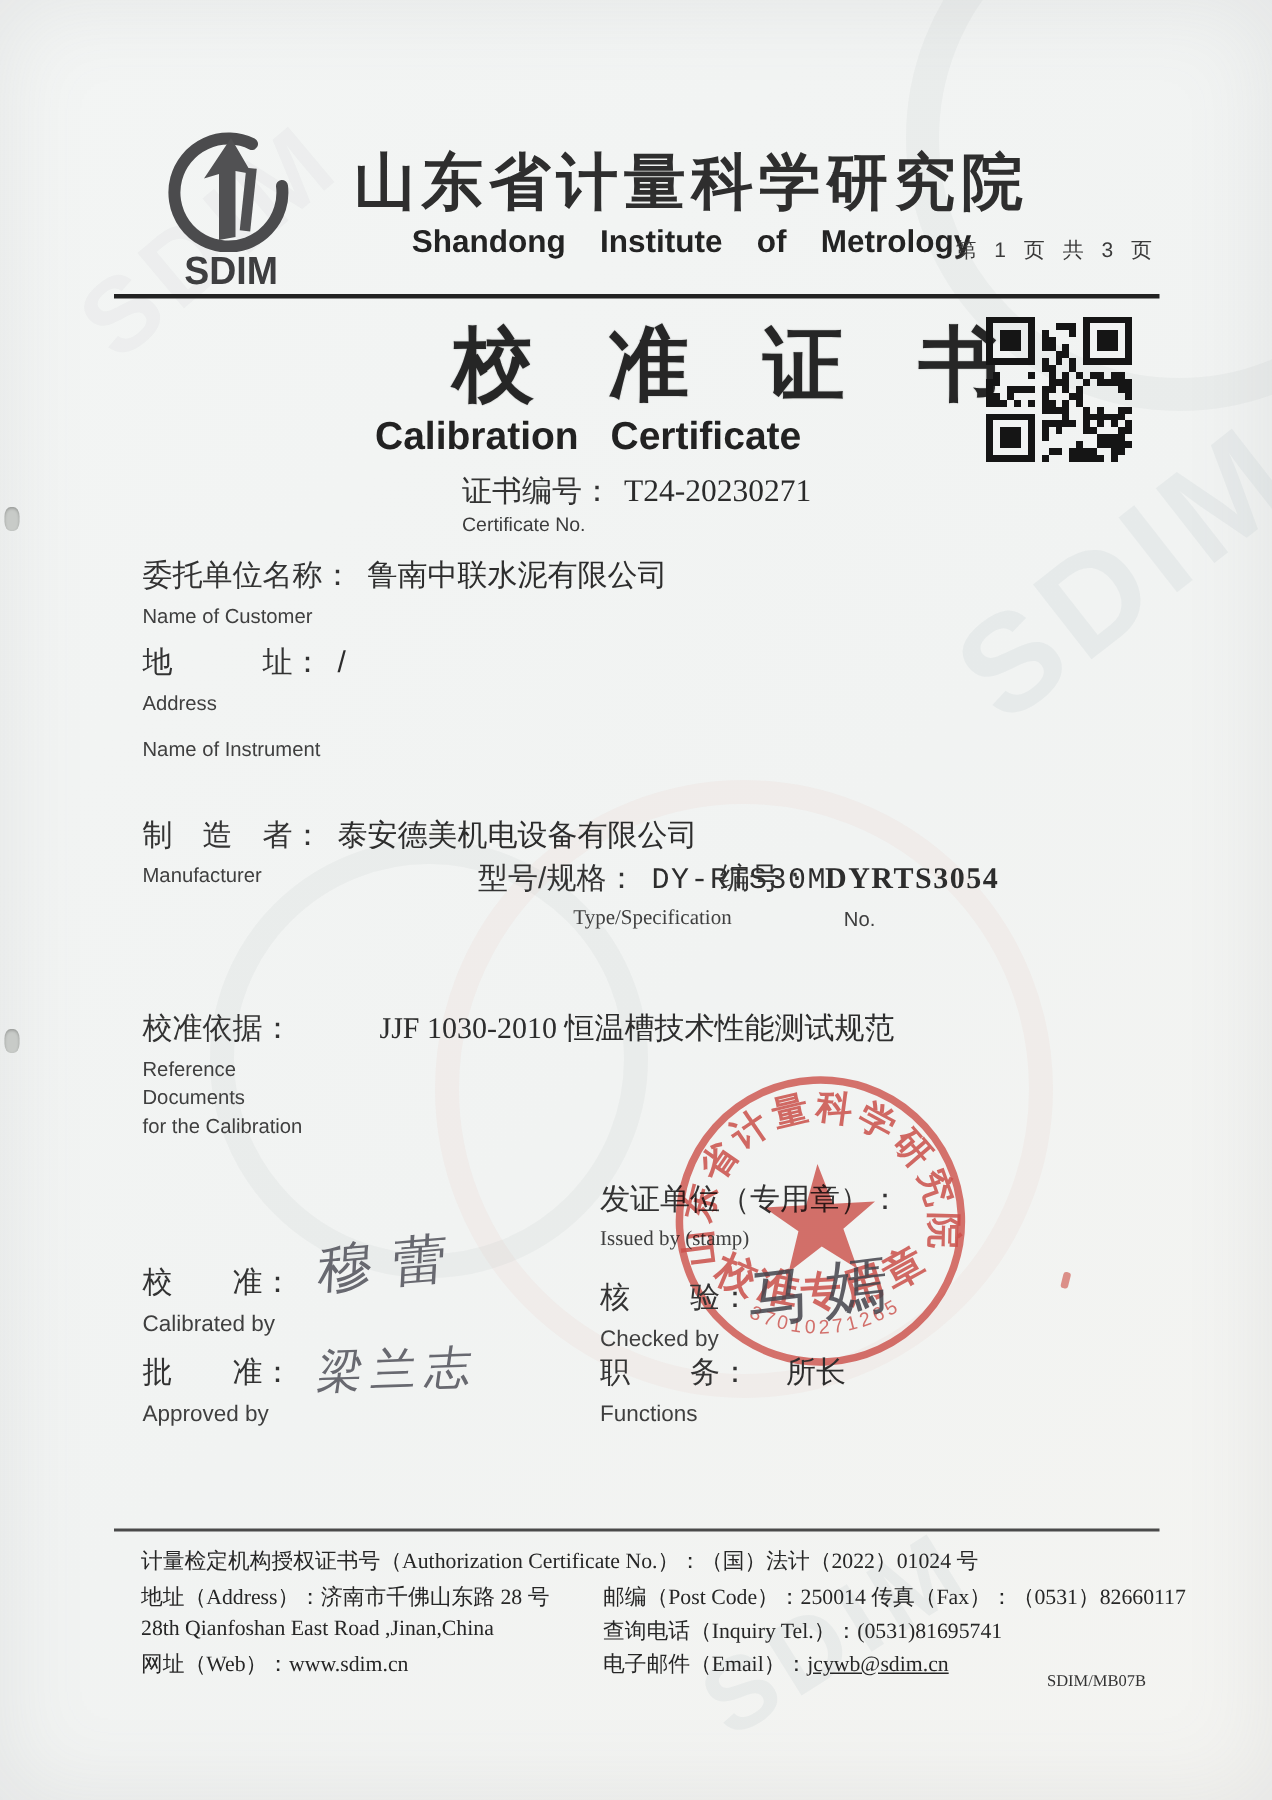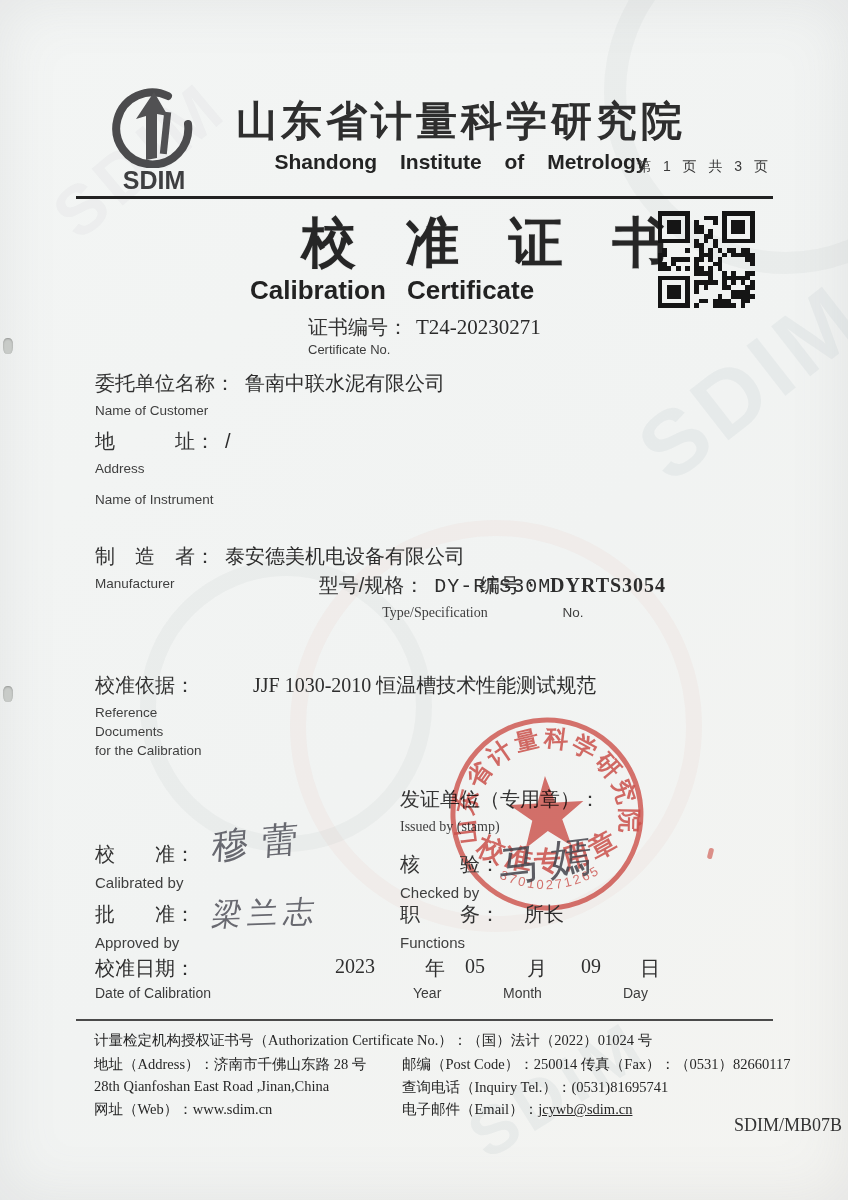--- a/index.html
+++ b/index.html
@@ -59,21 +59,21 @@
   .date-wrap{position:absolute; left:95px; top:955px; width:680px; height:60px;}
   .d{position:absolute; font-size:20px; color:#2f2f2f;}
   .d-num{font-family:"Liberation Serif",serif;}
   .d-en{position:absolute; top:30px; font-size:14px; color:#3c3c3c;}
   .rule-bot{position:absolute; left:76px; top:1019px; width:697px; height:2px; background:#4a4a4a;}
   
   .foot{position:absolute; left:94px; width:690px; font-family:"Liberation Serif",serif;
     font-size:14.5px; color:#262626; white-space:nowrap;}
   .foot .mid{position:absolute; left:308px;}
   .u{text-decoration:underline;}
-  .doc-code{position:absolute; left:698px; top:1115px; font-family:"Liberation Serif",serif; font-size:18px; color:#333;margin-left:36px;}
+  .doc-code{position:absolute; left:698px; top:1115px; font-family:"Liberation Serif",serif; font-size:11px; color:#333;}
 </style>
 </head>
 <body>
 
 <div class="page">
 
   <div class="wm wm-arc" style="width:320px;height:320px;right:-120px;top:-90px;"></div>
   <div class="wm wm-arc" style="width:260px;height:260px;left:140px;top:560px;border-width:16px;"></div>
   <div class="wm wm-text" style="right:-30px;top:330px;font-size:92px;transform:rotate(-38deg);">SDIM</div>
   <div class="wm wm-text" style="left:460px;top:1050px;font-size:68px;transform:rotate(-32deg);">SDIM</div>
@@ -399,33 +399,20 @@
   </div>
   <div class="row" style="left:400px;top:901px;width:300px;">
     <div class="line"><span>职　　务：</span><span class="val" style="margin-left:24px;">所长</span></div>
     <div class="sub" style="font-size:15px;">Functions</div>
   </div>
 
   <div class="sig sig-cal">穆蕾</div>
   <div class="sig sig-app">梁兰志</div>
   <div class="sig sig-chk">马嫣</div>
 
-  <div class="date-wrap">
-    <span class="d" style="left:0;">校准日期：</span>
-    <span class="d-en" style="left:0;">Date of Calibration</span>
-    <span class="d d-num" style="left:240px;">2023</span>
-    <span class="d" style="left:330px;">年</span>
-    <span class="d-en" style="left:318px;">Year</span>
-    <span class="d d-num" style="left:370px;">05</span>
-    <span class="d" style="left:432px;">月</span>
-    <span class="d-en" style="left:408px;">Month</span>
-    <span class="d d-num" style="left:486px;">09</span>
-    <span class="d" style="left:545px;">日</span>
-    <span class="d-en" style="left:528px;">Day</span>
-  </div>
 
   <div class="rule-bot"></div>
 
   <div class="foot" style="top:1031px;">计量检定机构授权证书号（Authorization Certificate No.）：（国）法计（2022）01024 号</div>
   <div class="foot" style="top:1055px;">
     <span>地址（Address）：济南市千佛山东路 28 号</span>
     <span class="mid">邮编（Post Code）：250014 传真（Fax）：（0531）82660117</span>
   </div>
   <div class="foot" style="top:1078px;">
     <span>28th Qianfoshan East Road ,Jinan,China</span>

